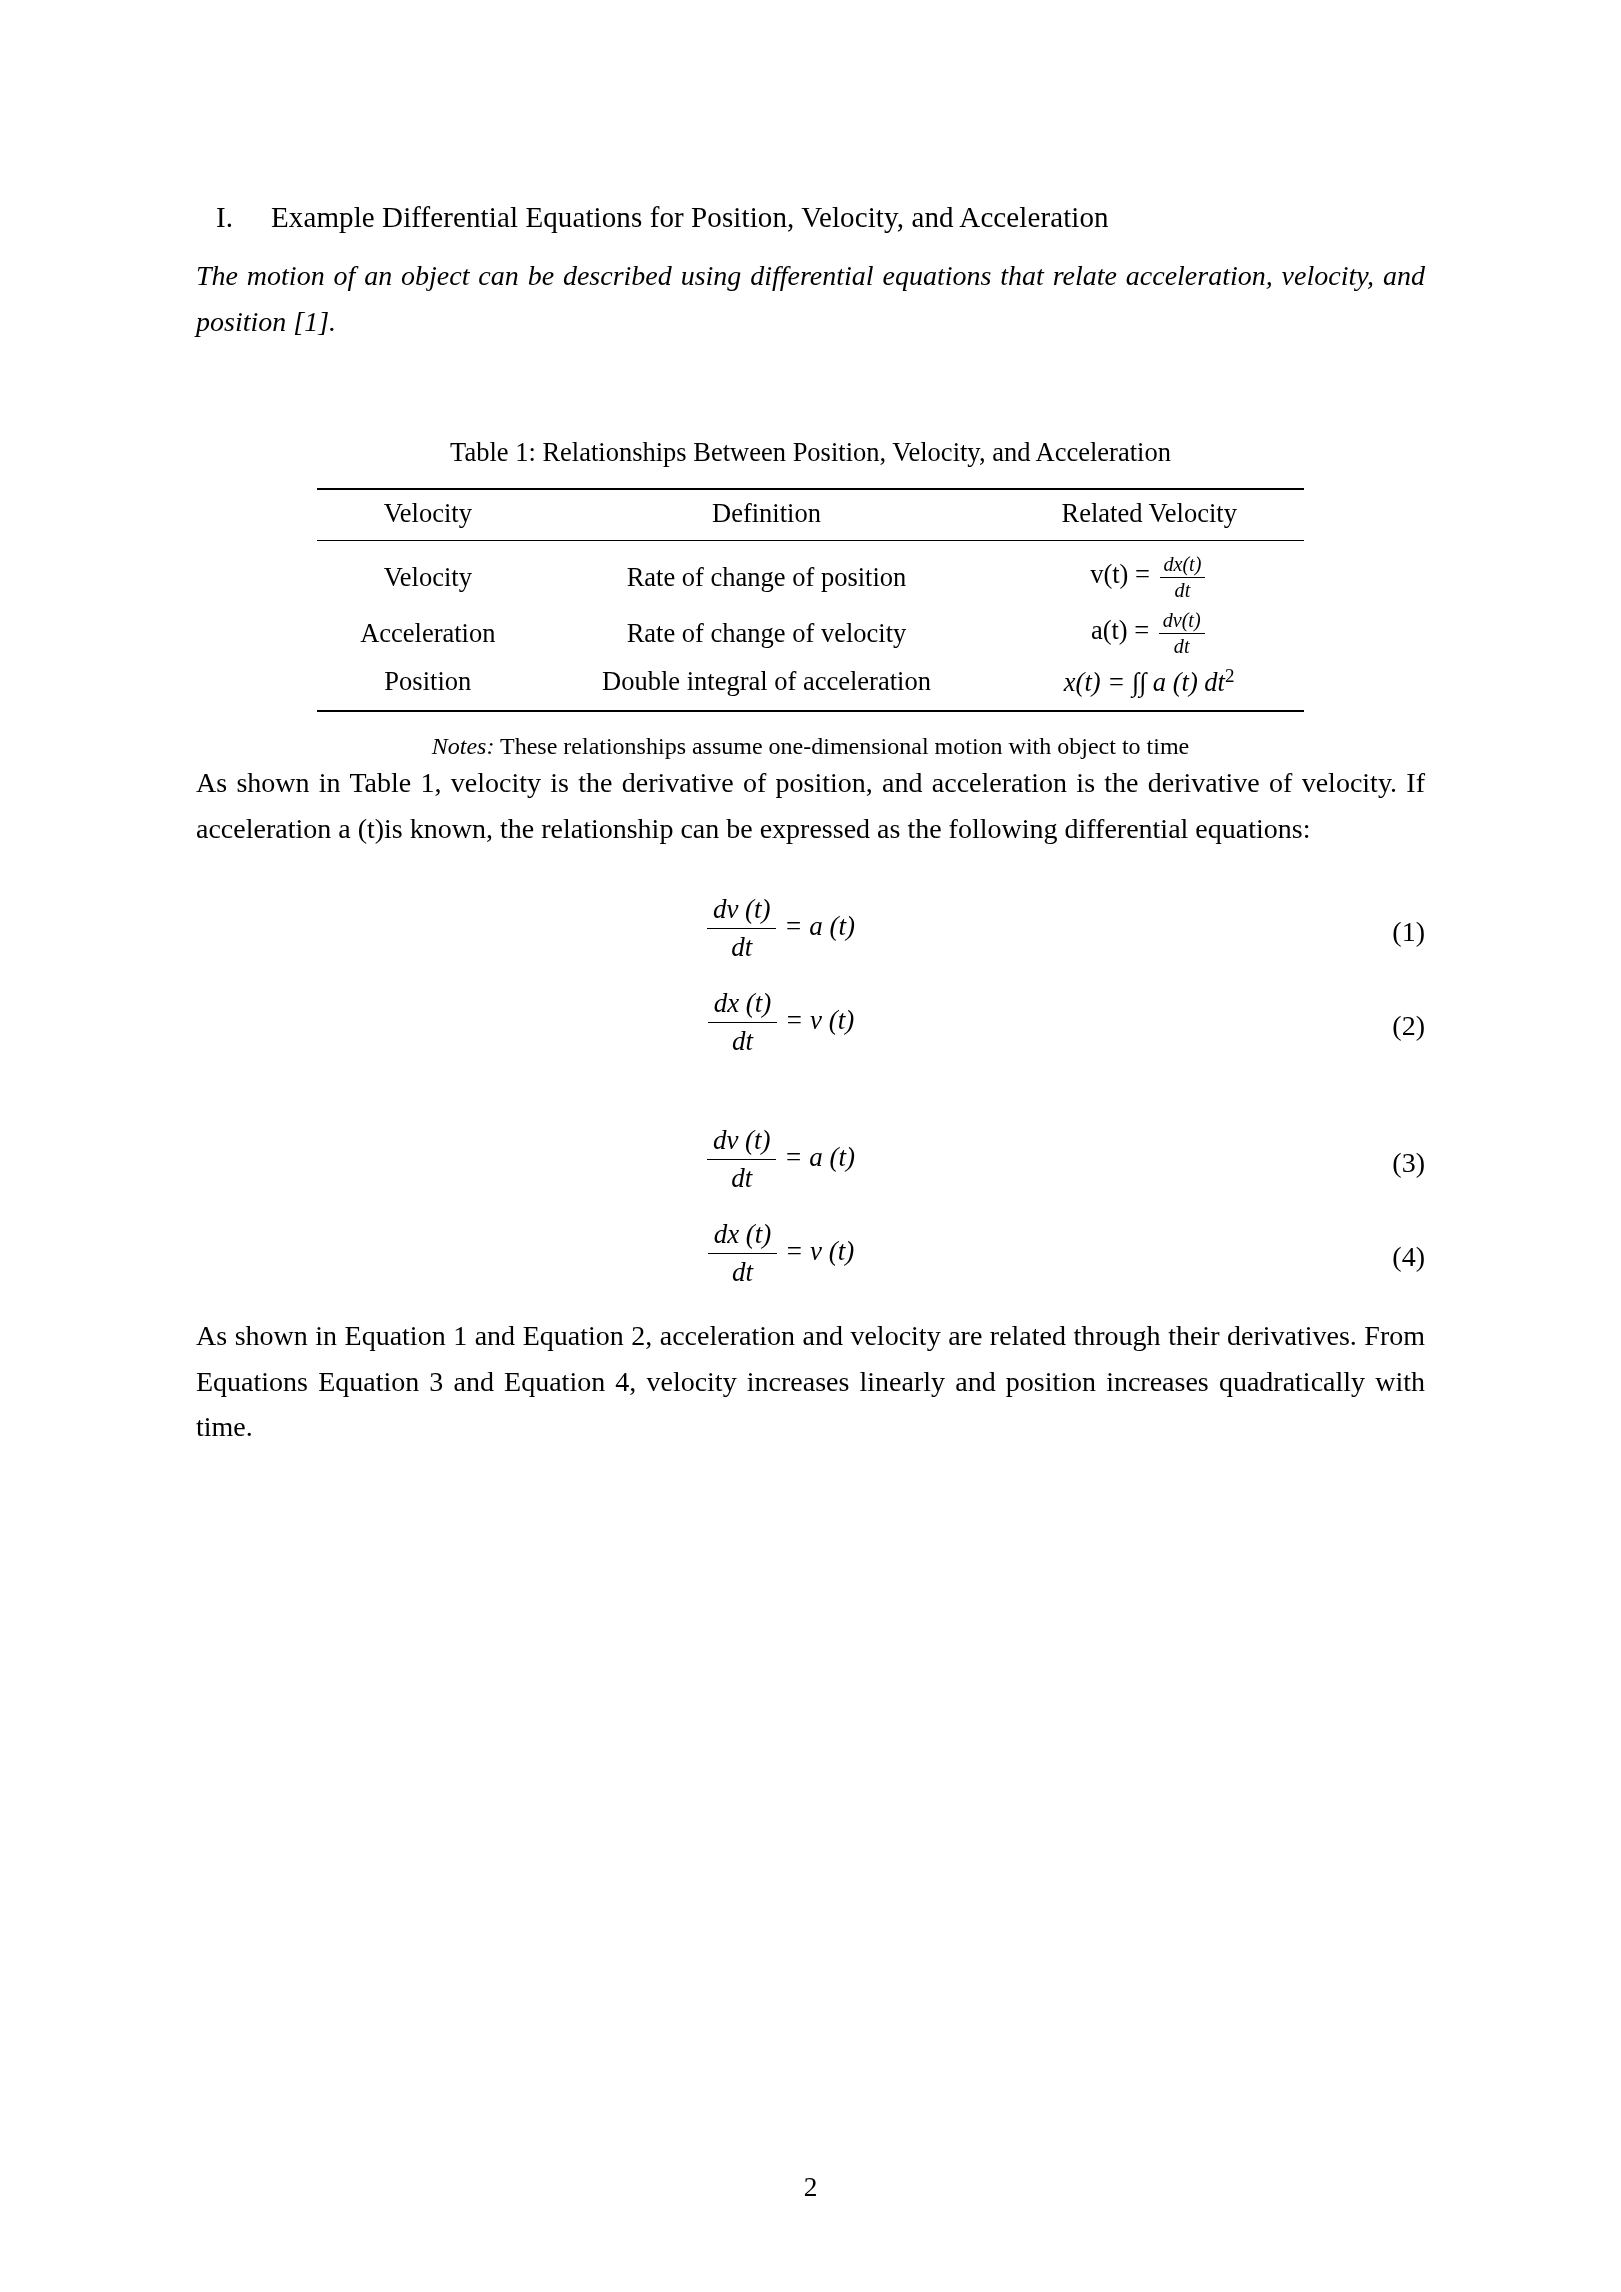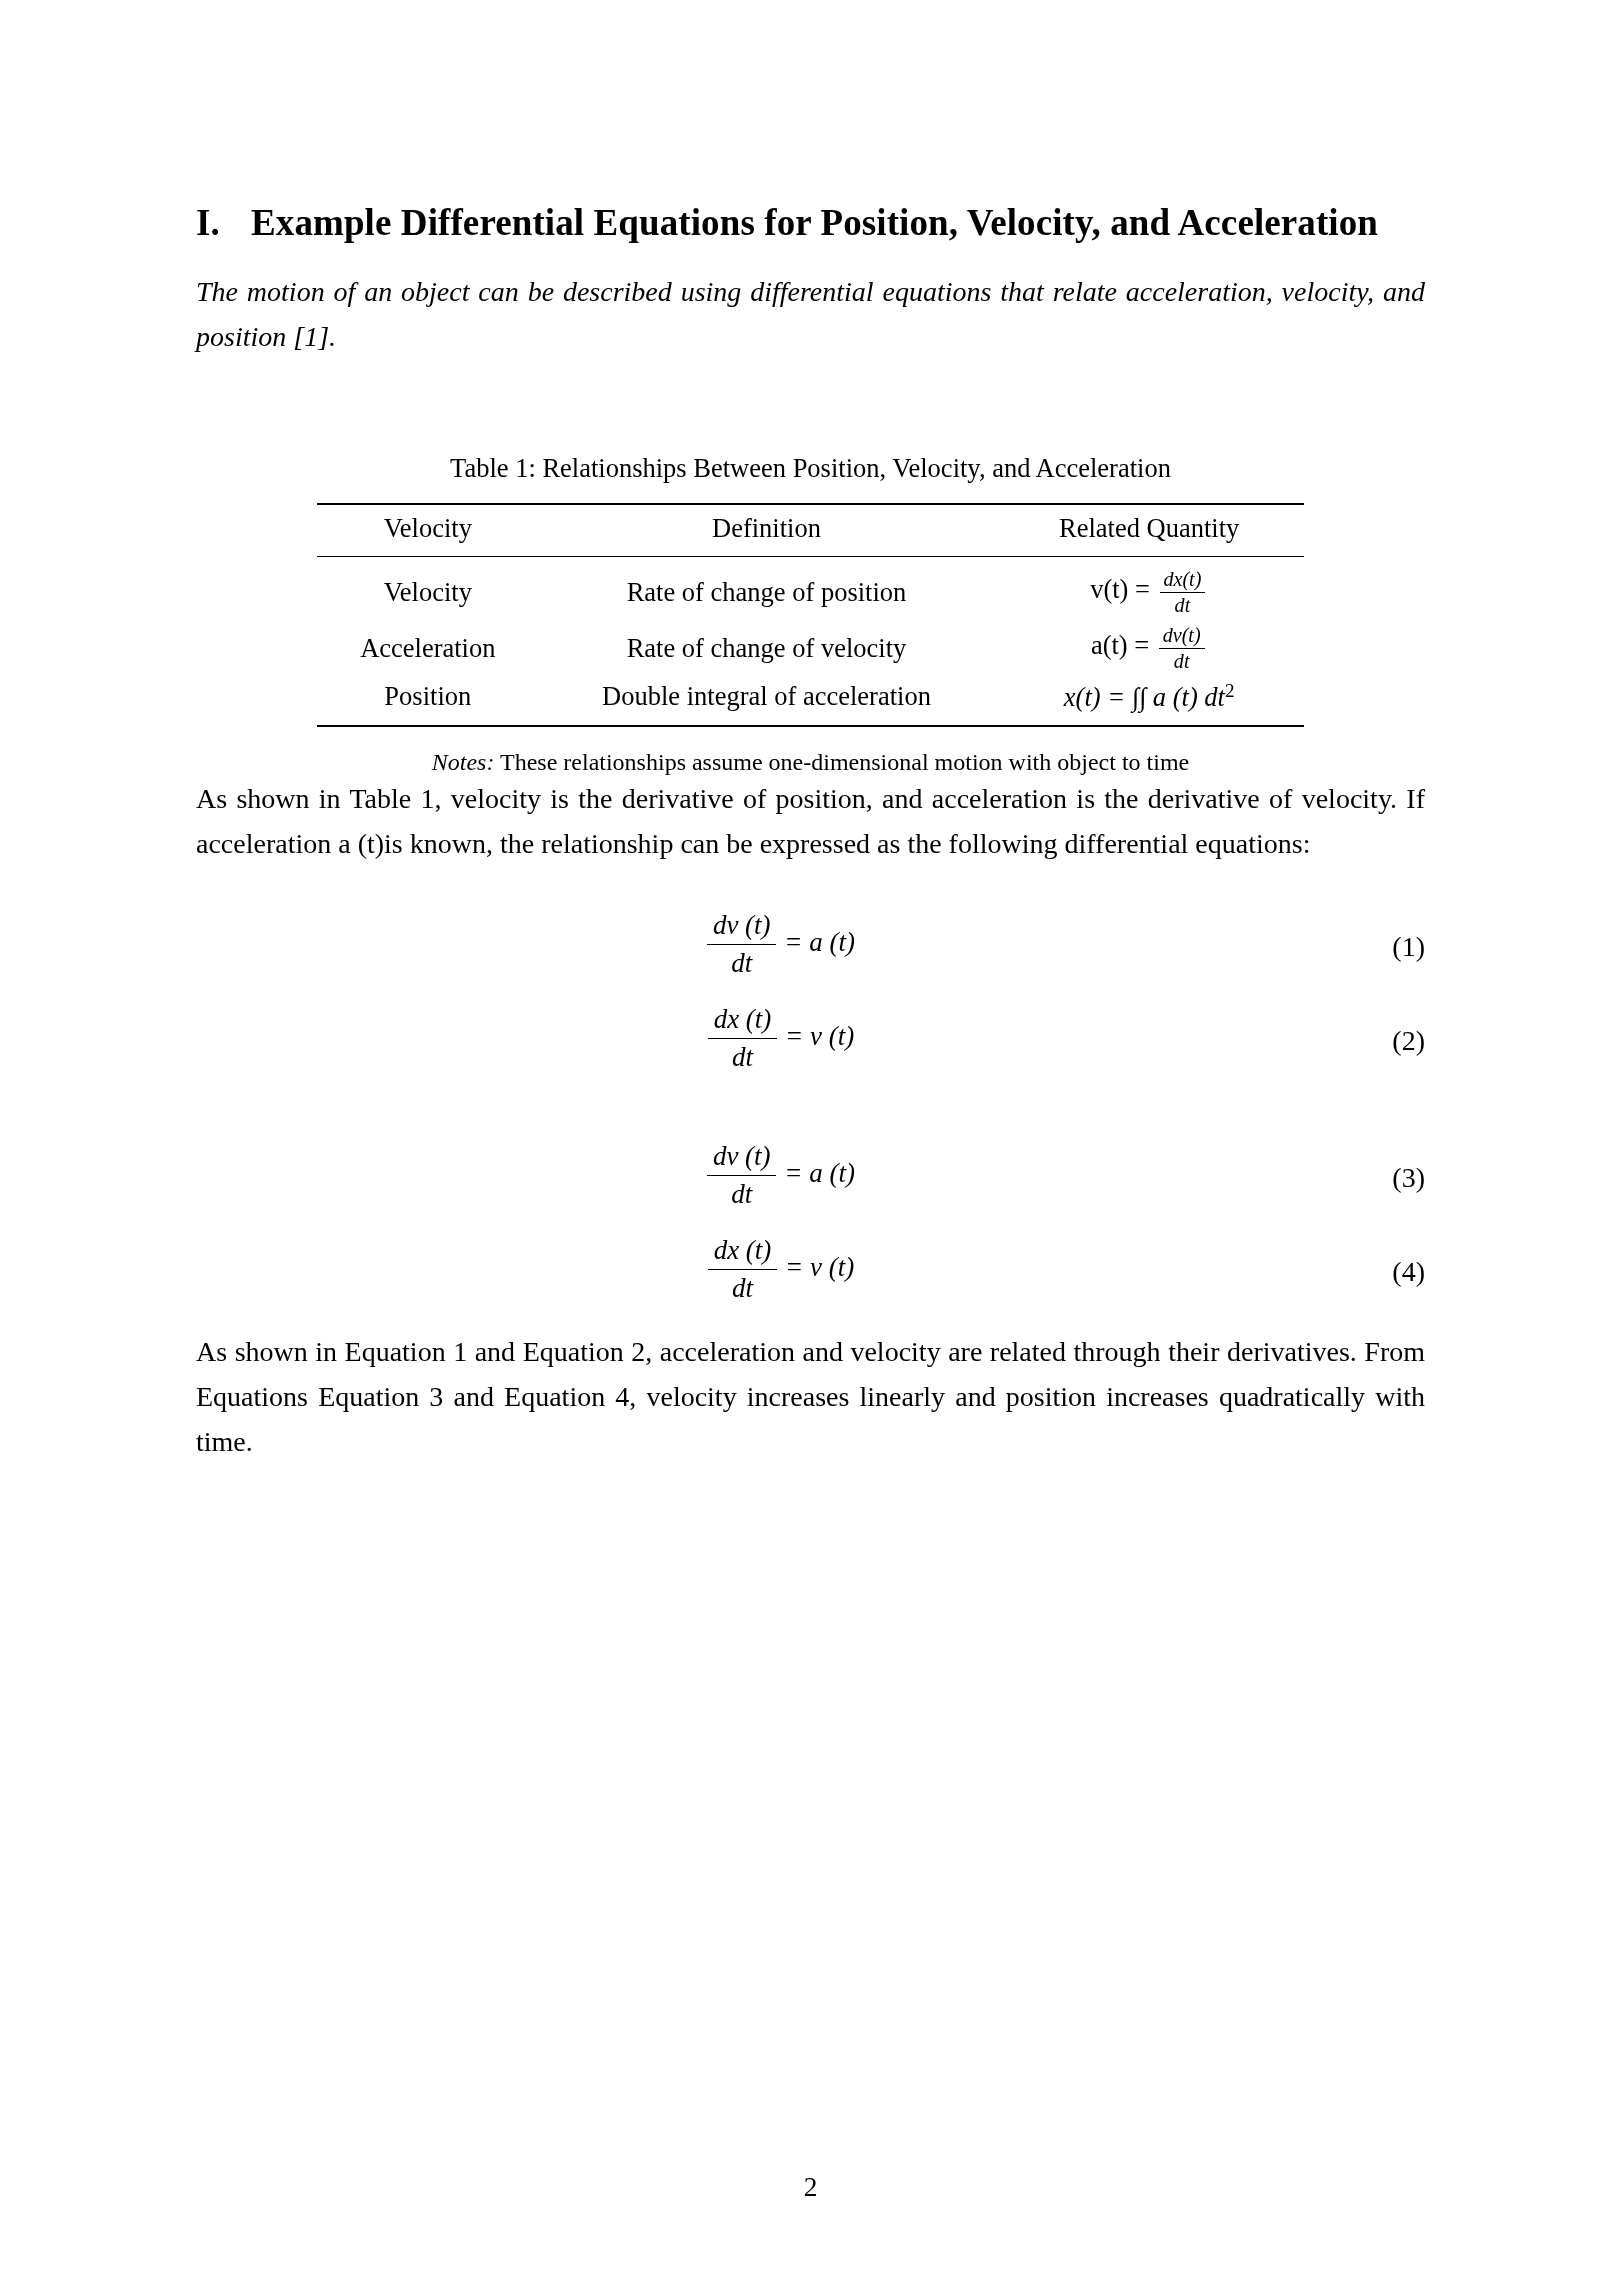--- a/index.html
+++ b/index.html
@@ -18,23 +18,24 @@
   .page {
     position: absolute;
     left: 0; top: 0;
     width: 1621px;
     height: 2293px;
     box-sizing: border-box;
     padding: 0 196px;
   }
   .section-heading {
     margin-top: 201px;
-    font-size: 37px;
-    font-weight: bold;
+    font-size: 29px;
+    font-weight: normal;
     letter-spacing: 0.1px;
+    margin-left: 20px;
   }
   .section-heading .num {
     display: inline-block;
     width: 55px;
   }
   p.body-text {
     font-size: 28px;
     line-height: 1.62;
     text-align: justify;
     margin: 0;
@@ -179,21 +180,21 @@
   <p class="body-text para-intro">The motion of an object can be described using differential equations that relate acceleration, velocity, and position [1].</p>
 
   <div class="table-block">
     <div class="table-caption">Table 1: Relationships Between Position, Velocity, and Acceleration</div>
 
     <table class="rel-table">
       <thead>
         <tr class="rule-top">
           <th class="col-q rule-top">Velocity</th>
           <th class="col-d rule-top">Definition</th>
-          <th class="col-r rule-top">Related Quantity</th>
+          <th class="col-r rule-top">Related Velocity</th>
         </tr>
       </thead>
       <tbody>
         <tr>
           <td class="rule-mid">Velocity</td>
           <td class="rule-mid">Rate of change of position</td>
           <td class="rule-mid">
             <span class="mup">v(t) =</span>
             <span class="frac small-frac">
               <span class="num mi">dx(t)</span>

